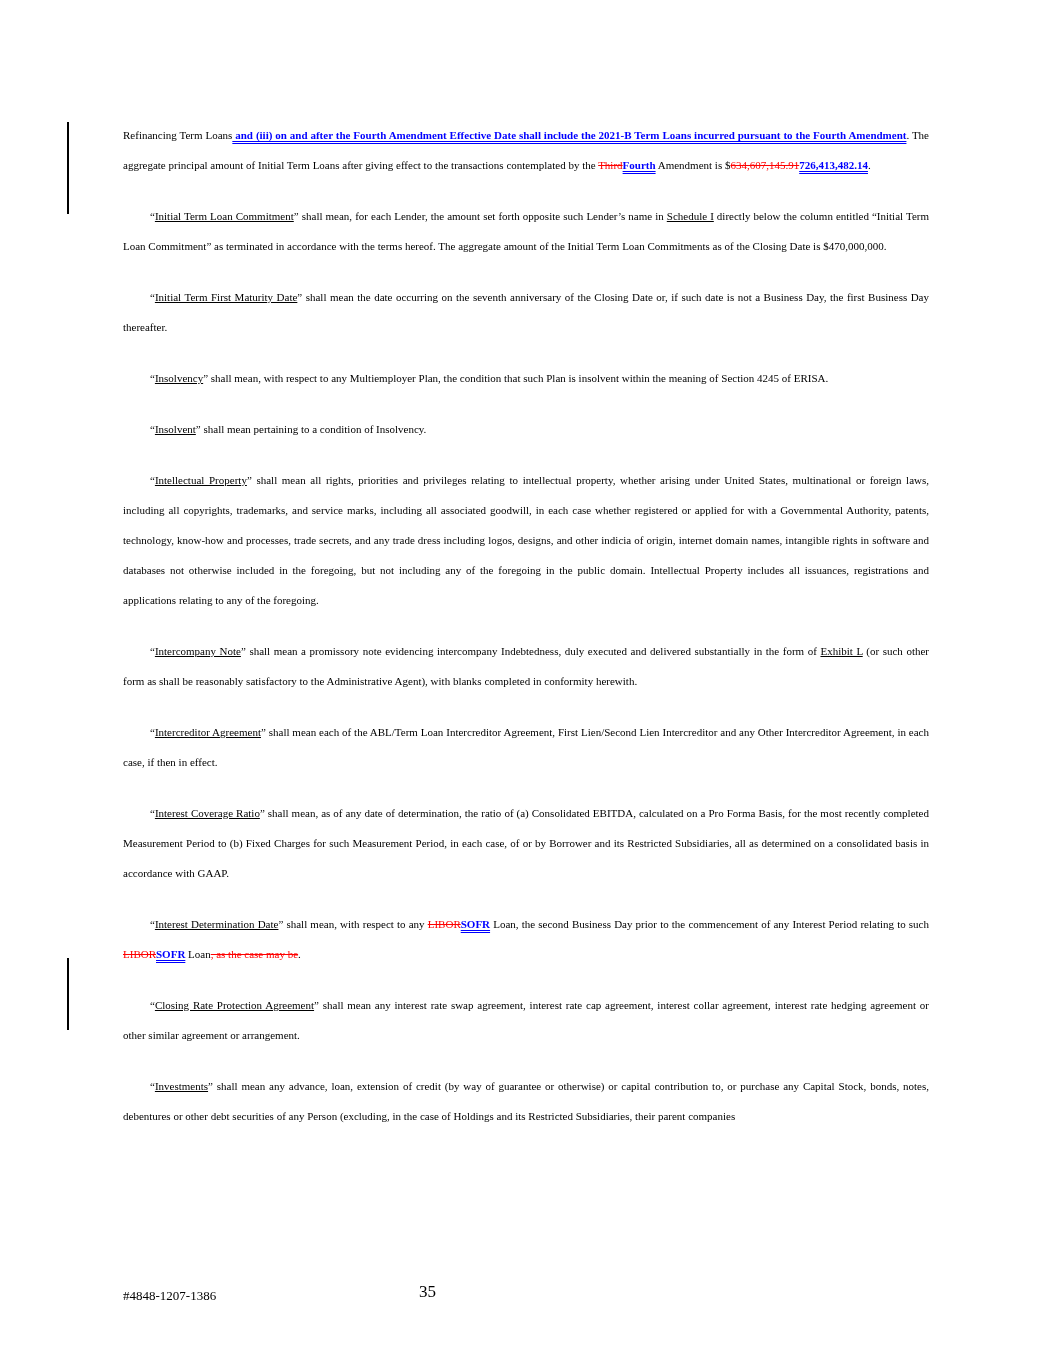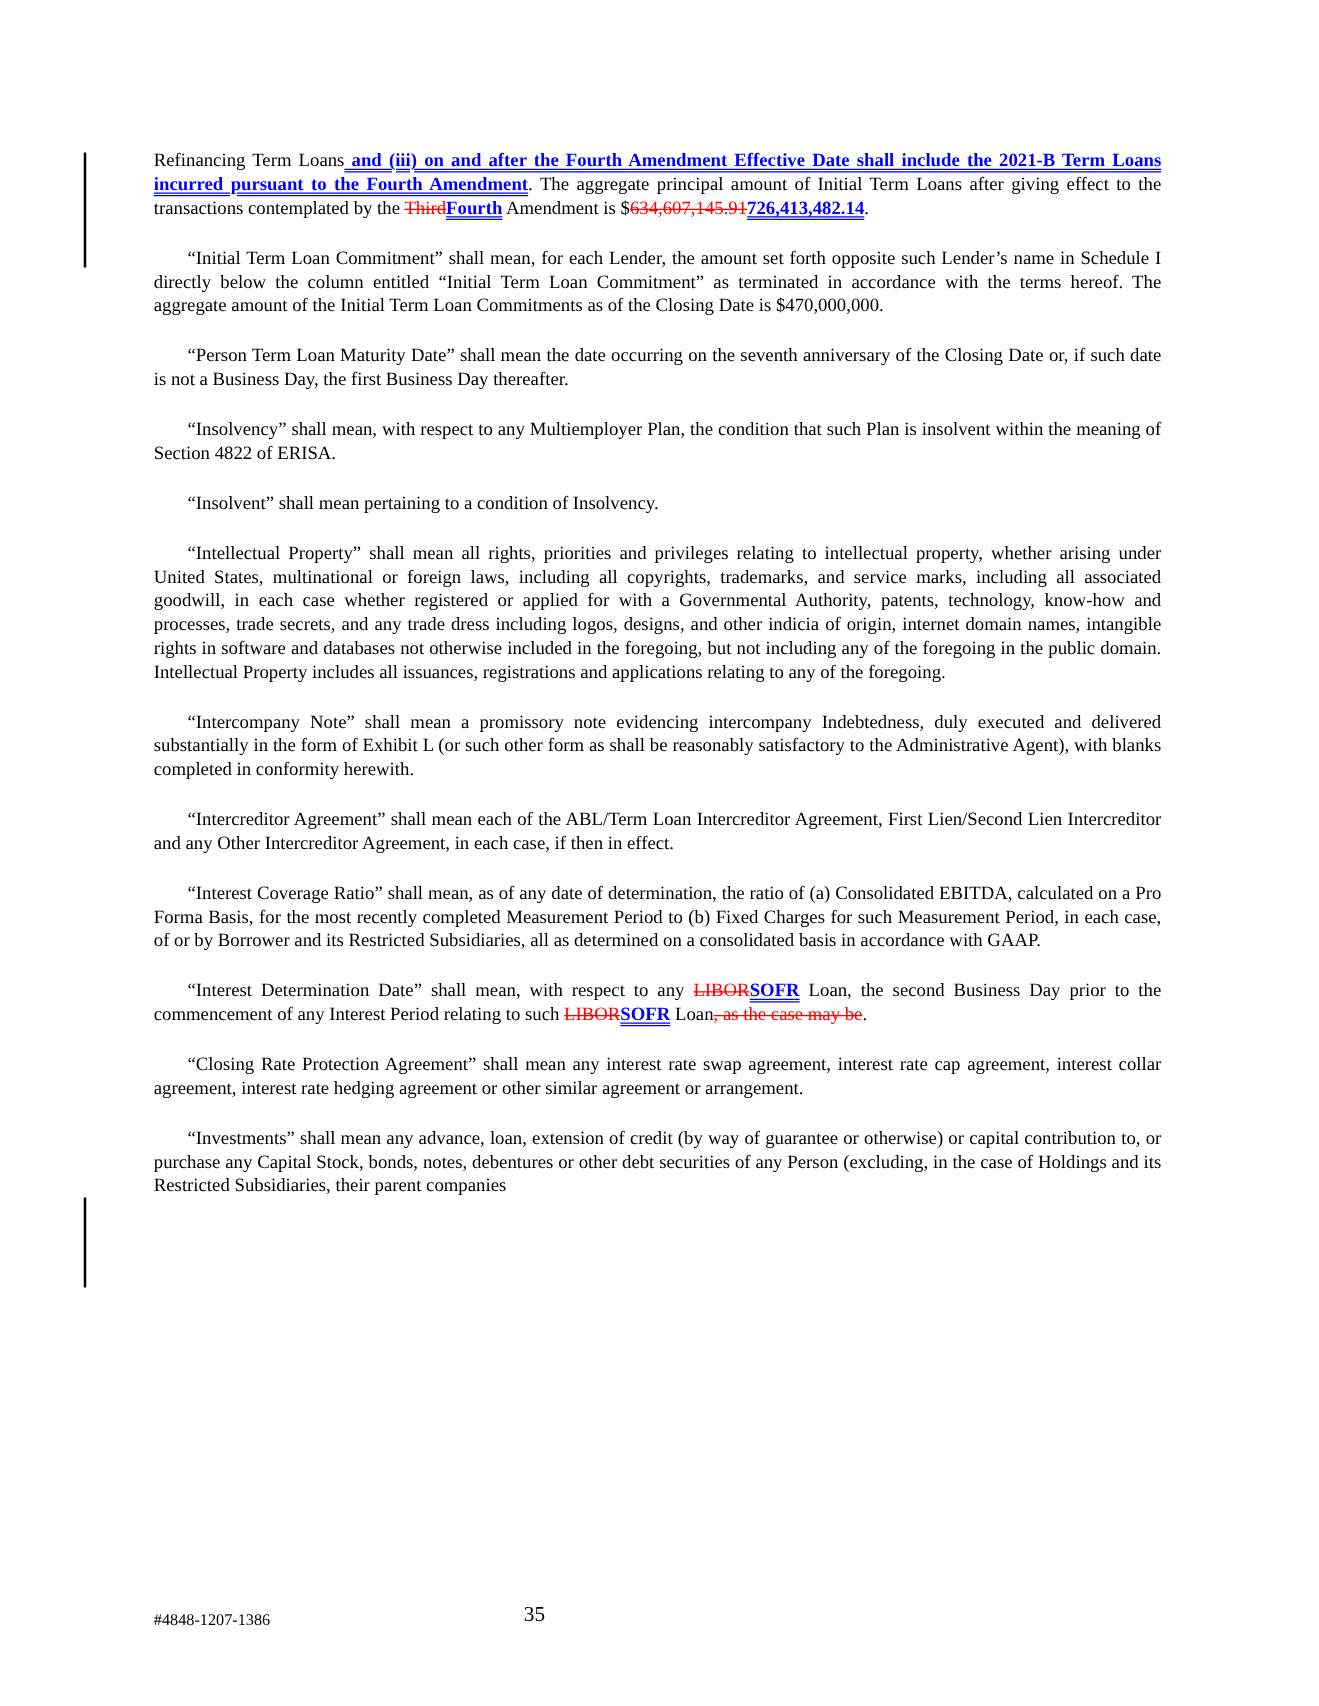--- a/index.html
+++ b/index.html
@@ -19,29 +19,30 @@
   .content {
     position: absolute;
     left: 123px;
     top: 120px;
     width: 806px;
   }
   p.para {
     margin: 0 0 21px 0;
     padding: 0;
     text-align: justify;
-    font-size: 15px;
-    line-height: 19px;
+    font-size: 11px;
+    line-height: 30px;
   }
   p.para.indent {
     text-indent: 27px;
   }
   .run-normal { color: #000000; }
   .run-underline {
     color: #000000;
+    text-decoration: underline;
     text-decoration-thickness: 1px;
   }
   .run-insert {
     color: #0000FF;
     font-weight: bold;
     text-decoration: underline;
     text-decoration-style: double;
     text-decoration-thickness: 1px;
     text-underline-offset: 2px;
   }
@@ -77,22 +78,22 @@
 </style>
 </head>
 <body>
 
 <div class="page">
   <div class="change-bar bar-1"></div>
   <div class="change-bar bar-2"></div>
   <div class="content">
       <p class="para"><span class="run-normal">Refinancing Term Loans</span><span class="run-insert"> and (iii) on and after the Fourth Amendment Effective Date shall include the 2021-B Term Loans incurred pursuant to the Fourth Amendment</span><span class="run-normal">.  The aggregate principal amount of Initial Term Loans after giving effect to the transactions contemplated by the </span><span class="run-delete">Third</span><span class="run-insert">Fourth</span><span class="run-normal"> Amendment is $</span><span class="run-delete">634,607,145.91</span><span class="run-insert">726,413,482.14</span><span class="run-normal">.</span></p>
       <p class="para indent"><span class="run-normal">“</span><span class="run-underline">Initial Term Loan Commitment</span><span class="run-normal">” shall mean, for each Lender, the amount set forth opposite such Lender’s name in </span><span class="run-underline">Schedule I</span><span class="run-normal"> directly below the column entitled “Initial Term Loan Commitment” as terminated in accordance with the terms hereof.  The aggregate amount of the Initial Term Loan Commitments as of the Closing Date is $470,000,000.</span></p>
-      <p class="para indent"><span class="run-normal">“</span><span class="run-underline">Person Term Loan Maturity Date</span><span class="run-normal">” shall mean the date occurring on the seventh anniversary of the Closing Date or, if such date is not a Business Day, the first Business Day thereafter.</span></p>
-      <p class="para indent"><span class="run-normal">“</span><span class="run-underline">Insolvency</span><span class="run-normal">” shall mean, with respect to any Multiemployer Plan, the condition that such Plan is insolvent within the meaning of Section 4822 of ERISA.</span></p>
+      <p class="para indent"><span class="run-normal">“</span><span class="run-underline">Initial Term First Maturity Date</span><span class="run-normal">” shall mean the date occurring on the seventh anniversary of the Closing Date or, if such date is not a Business Day, the first Business Day thereafter.</span></p>
+      <p class="para indent"><span class="run-normal">“</span><span class="run-underline">Insolvency</span><span class="run-normal">” shall mean, with respect to any Multiemployer Plan, the condition that such Plan is insolvent within the meaning of Section 4245 of ERISA.</span></p>
       <p class="para indent"><span class="run-normal">“</span><span class="run-underline">Insolvent</span><span class="run-normal">” shall mean pertaining to a condition of Insolvency.</span></p>
       <p class="para indent"><span class="run-normal">“</span><span class="run-underline">Intellectual Property</span><span class="run-normal">” shall mean all rights, priorities and privileges relating to intellectual property, whether arising under United States, multinational or foreign laws, including all copyrights, trademarks, and service marks, including all associated goodwill, in each case whether registered or applied for with a Governmental Authority, patents, technology, know-how and processes, trade secrets, and any trade dress including logos, designs, and other indicia of origin, internet domain names, intangible rights in software and databases not otherwise included in the foregoing, but not including any of the foregoing in the public domain.  Intellectual Property includes all issuances, registrations and applications relating to any of the foregoing.</span></p>
       <p class="para indent"><span class="run-normal">“</span><span class="run-underline">Intercompany Note</span><span class="run-normal">” shall mean a promissory note evidencing intercompany Indebtedness, duly executed and delivered substantially in the form of </span><span class="run-underline">Exhibit L</span><span class="run-normal"> (or such other form as shall be reasonably satisfactory to the Administrative Agent), with blanks completed in conformity herewith.</span></p>
       <p class="para indent"><span class="run-normal">“</span><span class="run-underline">Intercreditor Agreement</span><span class="run-normal">” shall mean each of the ABL/Term Loan Intercreditor Agreement, First Lien/Second Lien Intercreditor and any Other Intercreditor Agreement, in each case, if then in effect.</span></p>
       <p class="para indent"><span class="run-normal">“</span><span class="run-underline">Interest Coverage Ratio</span><span class="run-normal">” shall mean, as of any date of determination, the ratio of (a) Consolidated EBITDA, calculated on a Pro Forma Basis, for the most recently completed Measurement Period to (b) Fixed Charges for such Measurement Period, in each case, of or by Borrower and its Restricted Subsidiaries, all as determined on a consolidated basis in accordance with GAAP.</span></p>
       <p class="para indent"><span class="run-normal">“</span><span class="run-underline">Interest Determination Date</span><span class="run-normal">” shall mean, with respect to any </span><span class="run-delete">LIBOR</span><span class="run-insert">SOFR</span><span class="run-normal"> Loan, the second Business Day prior to the commencement of any Interest Period relating to such </span><span class="run-delete">LIBOR</span><span class="run-insert">SOFR</span><span class="run-normal"> Loan</span><span class="run-delete">, as the case may be</span><span class="run-normal">.</span></p>
       <p class="para indent"><span class="run-normal">“</span><span class="run-underline">Closing Rate Protection Agreement</span><span class="run-normal">” shall mean any interest rate swap agreement, interest rate cap agreement, interest collar agreement, interest rate hedging agreement or other similar agreement or arrangement.</span></p>
       <p class="para indent"><span class="run-normal">“</span><span class="run-underline">Investments</span><span class="run-normal">” shall mean any advance, loan, extension of credit (by way of guarantee or otherwise) or capital contribution to, or purchase any Capital Stock, bonds, notes, debentures or other debt securities of any Person (excluding, in the case of Holdings and its Restricted Subsidiaries, their parent companies</span></p>
     </div>
   <span class="doc-id">#4848-1207-1386</span>

